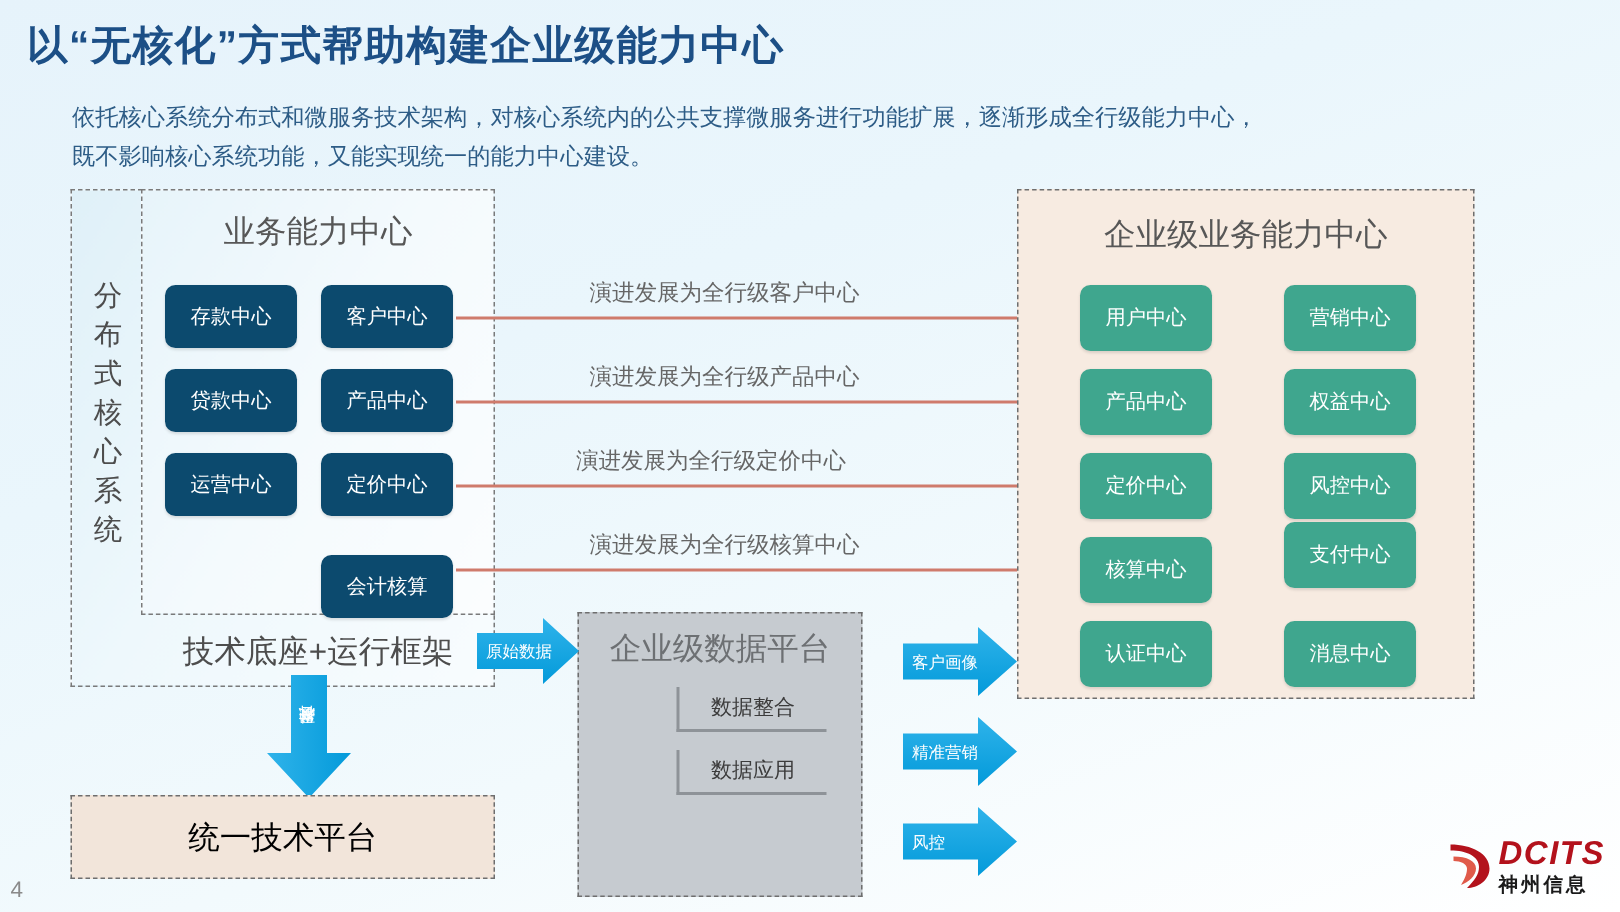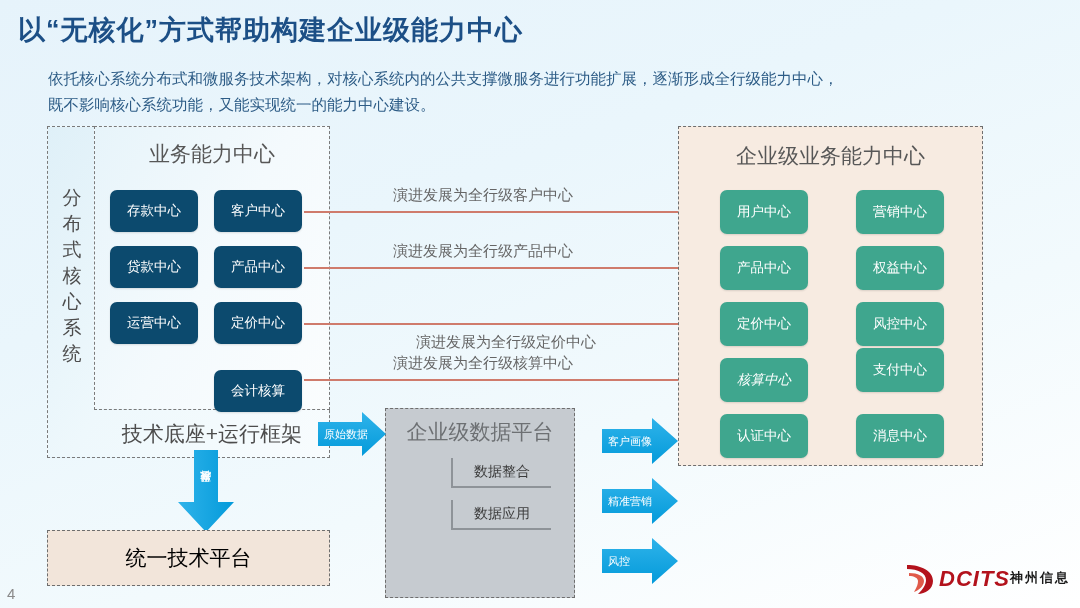--- a/index.html
+++ b/index.html
@@ -124,21 +124,21 @@
   }
   .down-chev .txt{
     writing-mode:vertical-rl;transform:rotate(180deg);
     align-items:center;justify-content:center;padding:0;
     font-size:11px;
   }
 
   
   #logo{position:absolute;right:10px;bottom:12px;display:flex;align-items:center;}
   #logo-mark{width:30px;height:34px;margin-right:4px;}
-  #logo-text{display:flex;flex-direction:row;line-height:1;}
+  #logo-text{display:flex;flex-direction:column;line-height:1;}
   #logo-en{font-size:22px;font-weight:bold;color:#b3121c;letter-spacing:1px;font-style:italic;}
   #logo-cn{font-size:13px;font-weight:bold;color:#1a1a1a;letter-spacing:2px;margin-top:3px;}
 
   #pagenum{position:absolute;left:7px;bottom:6px;font-size:15px;color:#8a8a8a;}
 </style>
 </head>
 <body>
 
 <div class="slide">
 
@@ -173,32 +173,32 @@
 
   <div id="techbase">技术底座+运行框架</div>
 
   <div class="conn" style="left:304px;top:211px;width:413px;"></div>
   <div class="conn-label" style="left:393px;top:186px;">演进发展为全行级客户中心</div>
 
   <div class="conn" style="left:304px;top:267px;width:413px;"></div>
   <div class="conn-label" style="left:393px;top:242px;">演进发展为全行级产品中心</div>
 
   <div class="conn" style="left:304px;top:323px;width:413px;"></div>
-  <div class="conn-label" style="left:416px;top:298px;margin-top:35px;">演进发展为全行级定价中心</div>
+  <div class="conn-label" style="left:384px;top:298px;">演进发展为全行级定价中心</div>
 
   <div class="conn" style="left:304px;top:379px;width:413px;"></div>
   <div class="conn-label" style="left:393px;top:354px;">演进发展为全行级核算中心</div>
 
   <div id="ebcc-frame" class="dash"></div>
   <div id="ebcc-title">企业级业务能力中心</div>
 
   <div class="greenbox" style="left:720px;top:190px;width:88px;height:44px;">用户中心</div>
   <div class="greenbox" style="left:720px;top:246px;width:88px;height:44px;">产品中心</div>
   <div class="greenbox" style="left:720px;top:302px;width:88px;height:44px;">定价中心</div>
-  <div class="greenbox" style="left:720px;top:358px;width:88px;height:44px;font-style:italic;">核算中心</div>
+  <div class="greenbox" style="left:720px;top:358px;width:88px;height:44px;">核算中心</div>
   <div class="greenbox" style="left:720px;top:414px;width:88px;height:44px;">认证中心</div>
 
   <div class="greenbox" style="left:856px;top:190px;width:88px;height:44px;">营销中心</div>
   <div class="greenbox" style="left:856px;top:246px;width:88px;height:44px;">权益中心</div>
   <div class="greenbox" style="left:856px;top:302px;width:88px;height:44px;">风控中心</div>
   <div class="greenbox" style="left:856px;top:348px;width:88px;height:44px;">支付中心</div>
   <div class="greenbox" style="left:856px;top:414px;width:88px;height:44px;text-align:right;">消息中心</div>
 
   <div id="dataplatform" class="dash"></div>
   <div id="dp-title">企业级数据平台</div>

